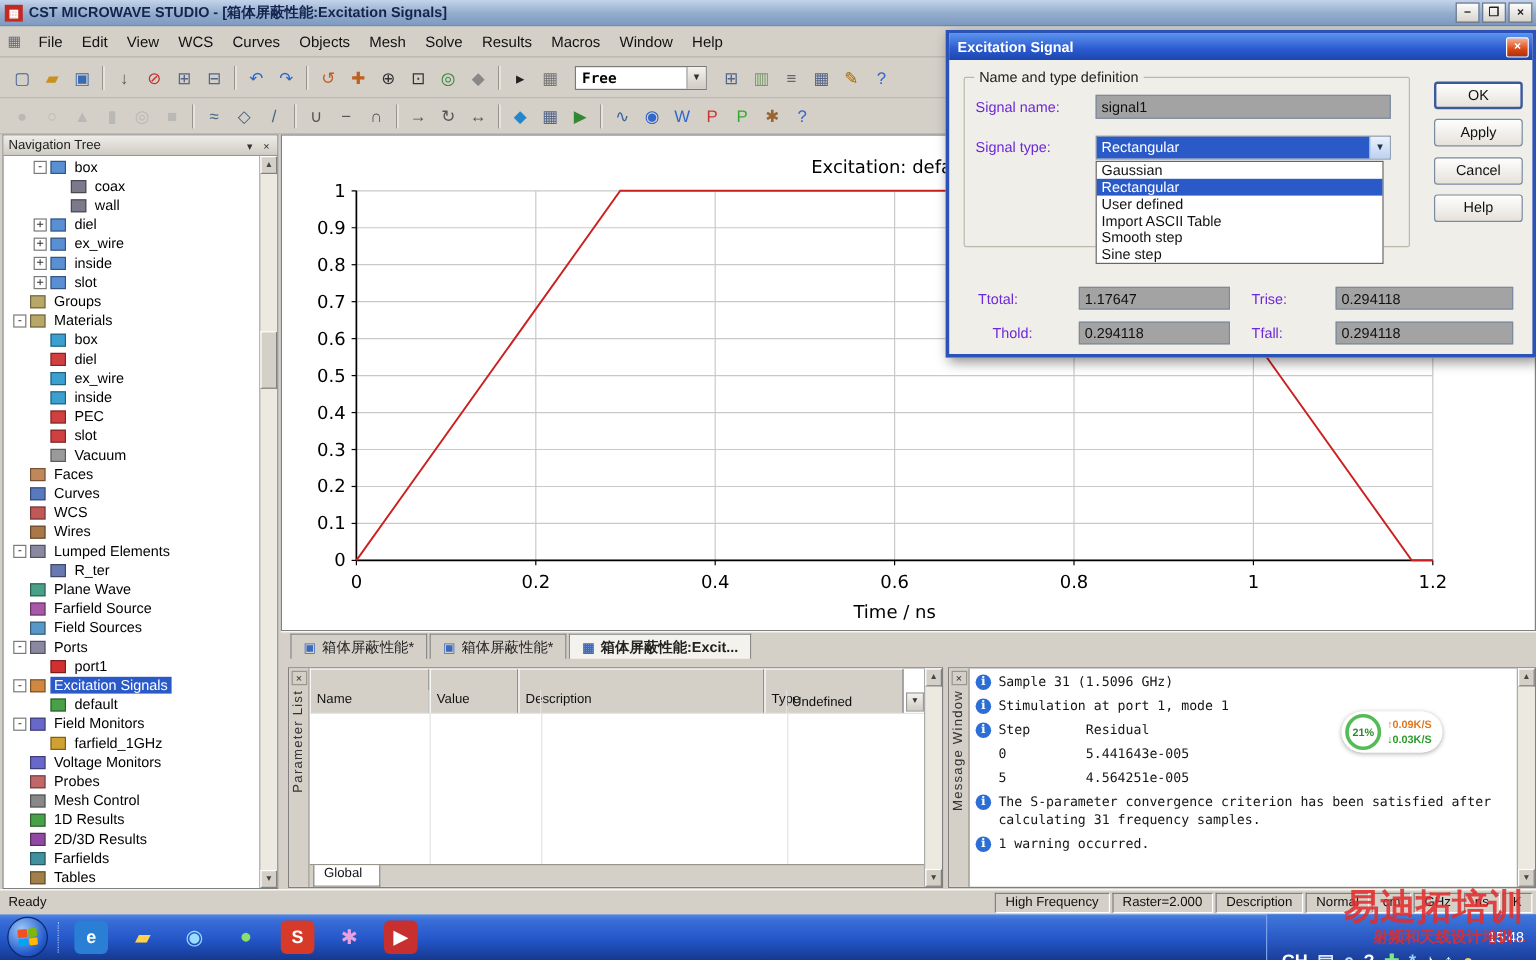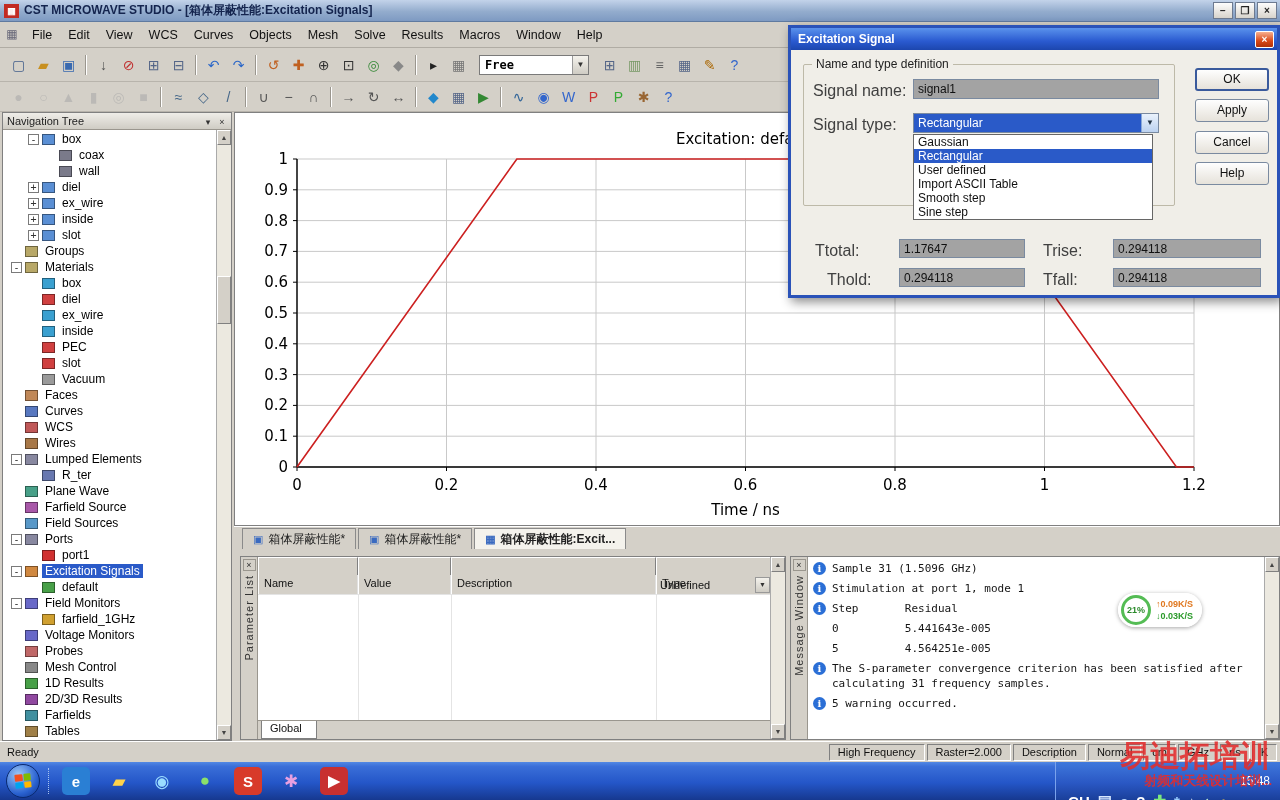--- a/index.html
+++ b/index.html
@@ -156,21 +156,21 @@
   .dialog { position:absolute; left:788px; top:25px; width:492px; height:273px; z-index:50;
     background:#f0eee8; border:3px solid #2a52b8; box-shadow:3px 4px 10px rgba(0,0,0,.45); }
   .dlg-title { height:22px; background:linear-gradient(180deg,#5a92ec,#2a5ad0 60%,#1c46ae); color:#fff;
     font-weight:bold; font-size:12px; display:flex; align-items:center; padding:0 3px 0 7px; }
   .dlg-title .dt-text { flex:1; }
   .dlg-close { width:19px; height:17px; background:linear-gradient(#f8b090,#d84818 60%,#b03008);
     border:1px solid #fff; border-radius:2px; color:#fff; font-size:10px; line-height:15px; text-align:center; }
   .dlg-body { position:relative; width:100%; height:calc(100% - 22px); }
   .grp { position:absolute; border:1px solid #bdb9a8; border-radius:2px; }
   .grp-legend { position:absolute; top:-8px; left:8px; background:#f0eee8; padding:0 4px; font-size:12px; color:#222; }
-  .dlg-label { position:absolute; font-size:16px; color:#404040; }
+  .dlg-label { position:absolute; font-size:12px; color:#6d28d9; }
   .dlg-input { position:absolute; height:20px; border:1px solid #7a8aa0; background:#a3a3a3; font-size:12px;
     padding:1px 4px; font-family:"Liberation Sans",sans-serif; color:#111; }
   .combo { position:absolute; height:20px; border:1px solid #7a8aa0; background:#fff; display:flex; }
   .combo-text { flex:1; background:#2a5ac8; color:#fff; font-size:12px; padding:2px 4px; }
   .combo-arrow { width:17px; background:linear-gradient(#eaf2fc,#bcd2f0); border-left:1px solid #88a8d8;
     font-size:8px; text-align:center; line-height:18px; color:#234; }
   .dd-list { position:absolute; background:#fff; border:1px solid #666; z-index:60; }
   .dd-item { height:14px; font-size:12px; line-height:14px; padding:0 4px; white-space:nowrap; color:#111; }
   .dd-item.sel { background:#2a5ac8; color:#fff; }
   .dlg-btn { position:absolute; left:404px; width:74px; height:23px; background:linear-gradient(#fefefe,#e6e2da);
@@ -581,21 +581,21 @@
   </div>
 
 <div class="param-panel">
   <div class="side-strip">
     <span class="strip-close">×</span>
     <span class="v-label">Parameter List</span>
   </div>
   <div class="param-main">
     <div class="param-header">
         <div class="ph" style="width: 100px;">Name</div>
-        <div class="ph" style="width: 93px;">Value</div>
+        <div class="ph" style="width: 74px;">Value</div>
         <div class="ph" style="width: 205px;">Description</div>
         <div class="ph" style="width: 116px;">Type</div>
       </div>
     <div class="param-row">
       <span class="pcell" style="width:100px"></span>
       <span class="pcell" style="width:93px"></span>
       <span class="pcell" style="width:205px"></span>
       <span class="pcell type-cell" style="width:116px">
         <span class="undef-text">Undefined</span>
         <span class="dd-mini">▼</span>
@@ -642,21 +642,21 @@
         <span class="msg-icon-none"></span>
         <pre class="msg-text">5          4.564251e-005</pre>
       </div>
       <div class="msg-row">
         <span class="msg-icon-info">i</span>
         <pre class="msg-text">The S-parameter convergence criterion has been satisfied after
 calculating 31 frequency samples.</pre>
       </div>
       <div class="msg-row">
         <span class="msg-icon-info">i</span>
-        <pre class="msg-text">5 warning occurred.</pre>
+        <pre class="msg-text">1 warning occurred.</pre>
       </div>
     </div>
   <div class="sb-v">
     <span class="sb-btn sb-up">▲</span>
     <span class="sb-btn sb-dn">▼</span>
   </div>
 </div>
 
 <div class="speed-widget">
   <span class="speed-ring">21%</span>

